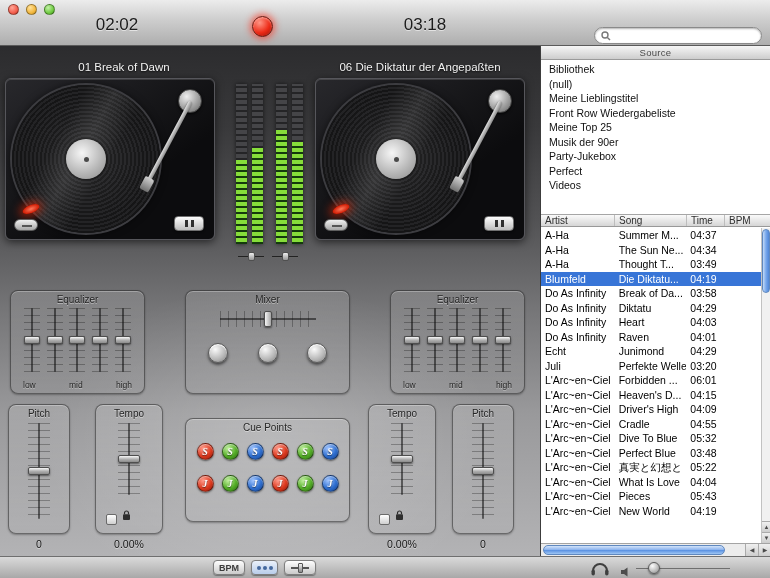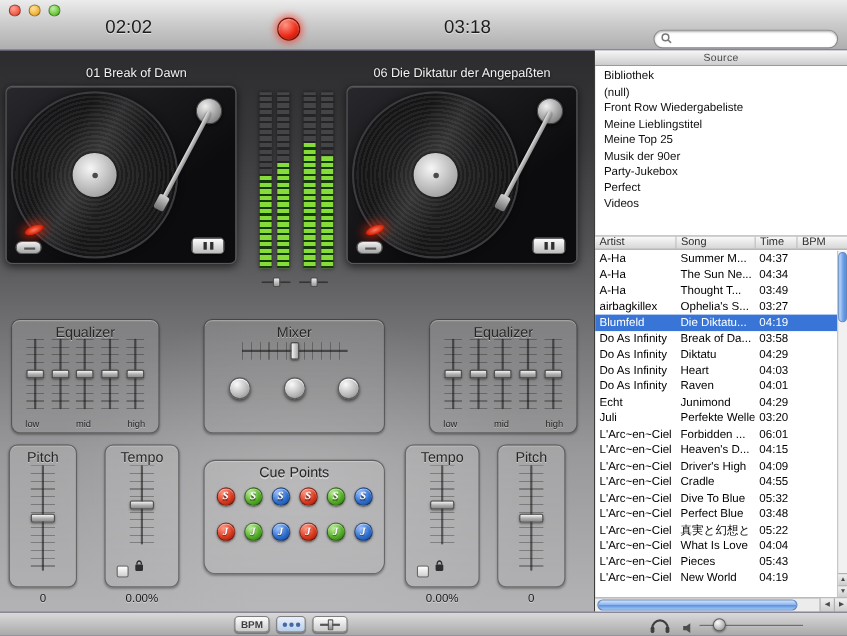--- a/index.html
+++ b/index.html
@@ -1,18 +1,18 @@
 <!DOCTYPE html>
 <html><head>
 <meta charset="utf-8">
 <style>
   *{margin:0;padding:0;box-sizing:border-box;}
   html,body{width:770px;height:578px;overflow:hidden;}
   body{font-family:"Liberation Sans",sans-serif;background:#000;}
-  .window{position:relative;width:770px;height:578px;overflow:hidden;background:#c4b5fd;}
+  .window{position:relative;width:770px;height:578px;overflow:hidden;background:#c2410c;}
 
   
   .titlebar{position:absolute;top:0;left:0;width:770px;height:46px;
     background:linear-gradient(180deg,#ececec 0%,#cdcdcd 45%,#aeaeae 100%);
     border-bottom:1px solid #5a5a5a;}
   .tl{position:absolute;top:4px;left:8px;display:flex;gap:7px;}
   .tl span{width:11px;height:11px;border-radius:50%;border:1px solid rgba(0,0,0,.35);display:block;}
   .tl .c{background:radial-gradient(circle at 35% 30%,#ffa596,#f4604f 60%,#bc3a27);}
   .tl .m{background:radial-gradient(circle at 35% 30%,#ffe29a,#f3b840 60%,#c18e1e);}
   .tl .z{background:radial-gradient(circle at 35% 30%,#c3f0a8,#71cc43 60%,#49961f);}
@@ -84,21 +84,21 @@
   .mini-slider{position:absolute;top:206px;width:26px;height:9px;}
   .mini-slider.ms1{left:238px;} .mini-slider.ms2{left:272px;}
   .mini-slider .mtrack{position:absolute;top:4px;left:0;right:0;height:2px;background:#222;
     border-bottom:1px solid rgba(255,255,255,.3);}
   .mini-slider .mthumb{position:absolute;left:50%;top:0;width:7px;height:9px;margin-left:-3.5px;border-radius:2px;
     background:linear-gradient(#eee,#979797);border:1px solid #4f4f4f;}
 
   .panel{position:absolute;border-radius:8px;border:1px solid rgba(25,25,25,.5);
     background:linear-gradient(rgba(255,255,255,.13),rgba(255,255,255,.02));
     box-shadow:inset 0 1px 0 rgba(255,255,255,.28), 0 1px 2px rgba(0,0,0,.3);}
-  .panel-label{position:absolute;top:3px;left:0;right:0;text-align:center;font-size:13px;color:#262626;
+  .panel-label{position:absolute;top:3px;left:0;right:0;text-align:center;font-size:10px;color:#262626;
     text-shadow:0 1px 0 rgba(255,255,255,.45);}
   .eq-left{left:10px;top:244px;width:135px;height:104px;}
   .mixer{left:185px;top:244px;width:165px;height:104px;}
   .eq-right{left:390px;top:244px;width:135px;height:104px;}
   .eq-row{position:absolute;top:17px;left:6px;right:6px;display:flex;justify-content:space-evenly;}
   .vslider{position:relative;width:16px;height:64px;
     background:repeating-linear-gradient(180deg,rgba(0,0,0,.28) 0 1px,transparent 1px 7px);}
   .vslider::before{content:"";position:absolute;left:50%;top:0;bottom:0;width:2px;margin-left:-1px;
     background:rgba(15,15,15,.55);border-radius:1px;}
   .vthumb{position:absolute;left:0;top:50%;margin-top:-4px;width:100%;height:8px;border-radius:2px;
@@ -112,21 +112,21 @@
     background:rgba(15,15,15,.55);}
   .hthumbv{position:absolute;top:0;left:50%;width:8px;height:16px;margin-left:-4px;border-radius:2px;
     background:linear-gradient(90deg,#f5f5f5,#a5a5a5);border:1px solid #4e4e4e;box-shadow:0 1px 2px rgba(0,0,0,.5);}
   .knob-row{position:absolute;top:52px;left:22px;right:22px;display:flex;justify-content:space-between;}
   .knob{width:20px;height:20px;border-radius:50%;
     background:radial-gradient(circle at 35% 30%,#fafafa,#b6b6b6 60%,#7c7c7c);
     border:1px solid #5c5c5c;box-shadow:0 2px 3px rgba(0,0,0,.55), inset 0 1px 1px #fff;}
 
   .pitch-left{left:8px;top:358px;width:62px;height:130px;}
   .tempo-left{left:95px;top:358px;width:68px;height:130px;}
-  .cuepanel{left:185px;top:372px;width:165px;height:104px;border-radius:11px;}
+  .cuepanel{left:185px;top:372px;width:165px;height:104px;}
   .tempo-right{left:368px;top:358px;width:68px;height:130px;}
   .pitch-right{left:452px;top:358px;width:62px;height:130px;}
   .vslider.tall{position:absolute;left:50%;top:18px;margin-left:-11px;width:22px;height:96px;}
   .vslider.med{position:absolute;left:50%;top:18px;margin-left:-11px;width:22px;height:72px;}
   .tempo-extras{position:absolute;left:10px;bottom:8px;display:flex;align-items:flex-end;gap:5px;}
   .sq-btn{width:11px;height:11px;border-radius:2px;background:linear-gradient(#fff,#cfcfcf);
     border:1px solid #6a6a6a;}
   .val{position:absolute;top:492px;text-align:center;font-size:10.5px;color:#161616;
     text-shadow:0 1px 0 rgba(255,255,255,.45);}
   .val-pitch-left{left:8px;width:62px;} .val-tempo-left{left:95px;width:68px;}
@@ -413,22 +413,22 @@
         </div>
     </div>
     <div class="val val-pitch-right">0</div>
   </div>
 
   <div class="side-panel">
     <div class="src-header">Source</div>
     <div class="src-list">
         <div class="src-item">Bibliothek</div>
         <div class="src-item">(null)</div>
+        <div class="src-item">Meine Lieblingstitel</div>
         <div class="src-item">Front Row Wiedergabeliste</div>
-        <div class="src-item">Meine Lieblingstitel</div>
         <div class="src-item">Meine Top 25</div>
         <div class="src-item">Musik der 90er</div>
         <div class="src-item">Party-Jukebox</div>
         <div class="src-item">Perfect</div>
         <div class="src-item">Videos</div>
       </div>
 
     <div class="lib-header">
       <div class="hc c0">Artist</div>
       <div class="hc c1">Song</div>
@@ -445,26 +445,20 @@
         <div class="lib-row">
           <div class="cell c0">A-Ha</div>
           <div class="cell c1">The Sun Ne...</div>
           <div class="cell c2">04:34</div>
           <div class="cell c3"></div>
         </div>
         <div class="lib-row">
           <div class="cell c0">A-Ha</div>
           <div class="cell c1">Thought T...</div>
           <div class="cell c2">03:49</div>
-          <div class="cell c3"></div>
-        </div>
-        <div class="lib-row">
-          <div class="cell c0">airbagkillex</div>
-          <div class="cell c1">Ophelia's S...</div>
-          <div class="cell c2">03:27</div>
           <div class="cell c3"></div>
         </div>
         <div class="lib-row selected">
           <div class="cell c0">Blumfeld</div>
           <div class="cell c1">Die Diktatu...</div>
           <div class="cell c2">04:19</div>
           <div class="cell c3"></div>
         </div>
         <div class="lib-row">
           <div class="cell c0">Do As Infinity</div>

